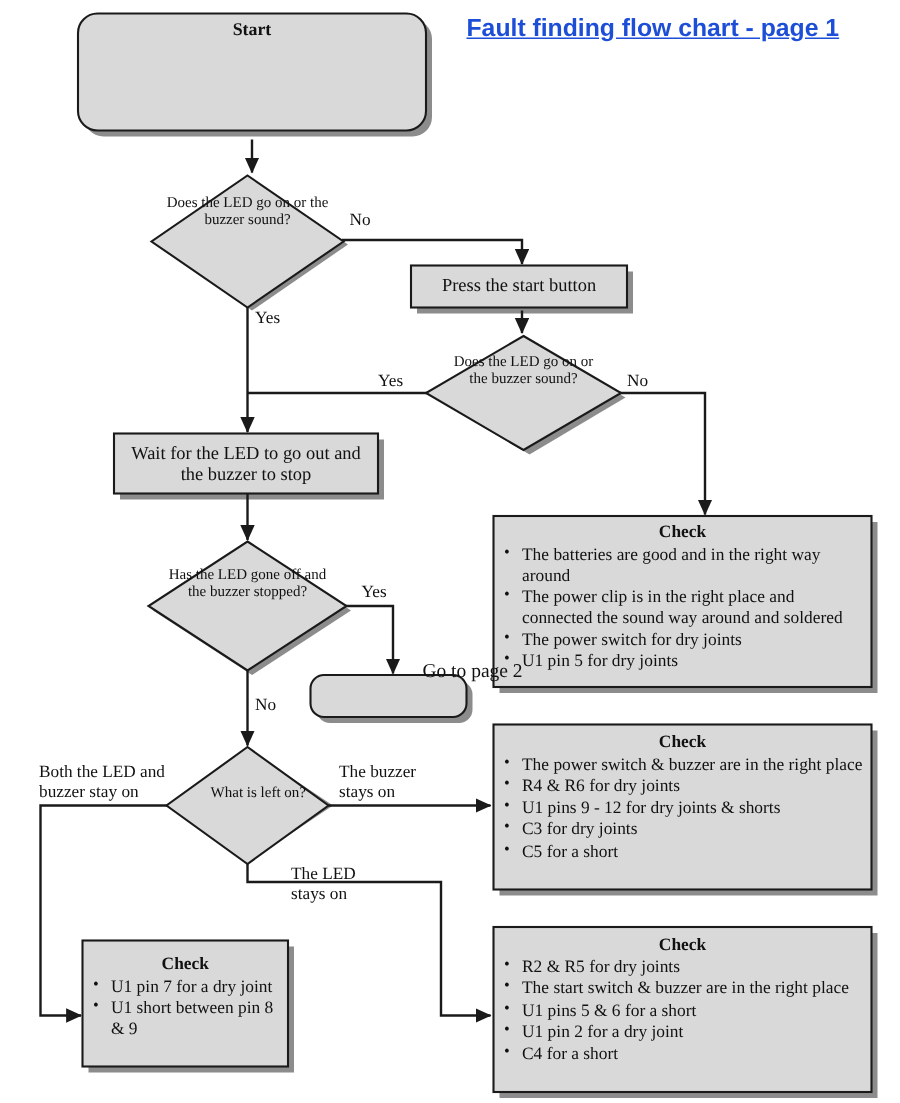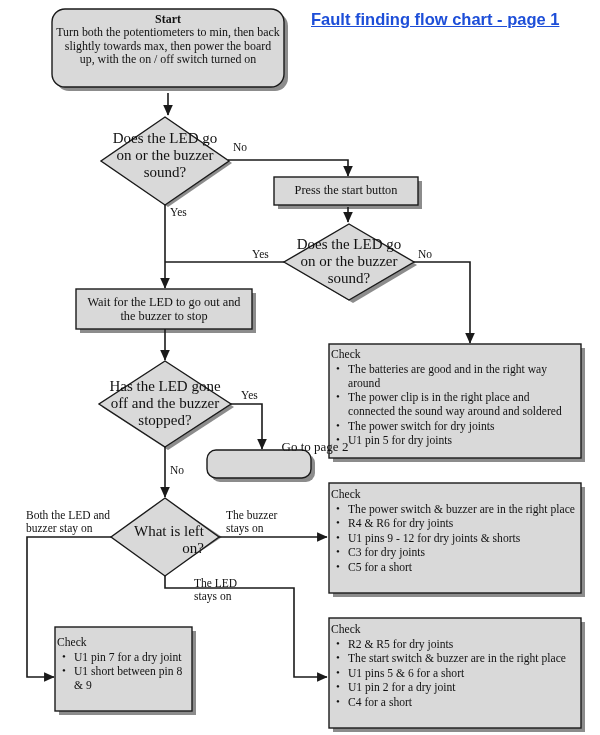--- a/index.html
+++ b/index.html
@@ -11,27 +11,27 @@
   .conn{stroke:#1a1a1a;stroke-width:1.6;fill:none;}
   .node-text{position:absolute;color:#111;font-family:"Liberation Serif",serif;
              text-align:center;line-height:1.12;}
   .edge-label{position:absolute;color:#111;font-family:"Liberation Serif",serif;
               font-size:11.5px;line-height:1.14;}
   .title{position:absolute;font-family:"Liberation Sans",sans-serif;font-weight:bold;
          font-size:16.5px;color:#1d4ed8;text-decoration:underline;letter-spacing:0px;
          white-space:nowrap;}
   .check-box{position:absolute;box-sizing:border-box;color:#111;
              font-family:"Liberation Serif",serif;font-size:11.6px;line-height:1.2;}
-  .check-title{text-align:left;font-weight:normal;margin:2px 0 1px 0;}
+  .check-title{text-align:center;font-weight:bold;margin:2px 0 1px 0;}
   ul.bul{list-style:none;margin:0;padding:0;}
   ul.bul li{position:relative;padding-left:17px;margin:0 0 0.5px 0;}
   ul.bul li:before{content:"\2022";position:absolute;left:5px;top:-1px;font-size:11px;}
   .proc-text{font-size:12.3px;}
   .start-text{font-size:11.9px;}
-  .dia-text{font-size:15px;}
+  .dia-text{font-size:10px;}
   .page-text{font-size:13px;}
 </style>
 </head>
 <body>
 
 <div id="stage">
 
   <svg viewBox="0 0 600 735">
     <defs>
       <marker id="arrow" markerWidth="9" markerHeight="9" refX="6.2" refY="3" orient="auto" markerUnits="strokeWidth">
@@ -76,21 +76,20 @@
     <rect class="shape-fill" x="329" y="344" width="252" height="114"></rect>
     <rect class="shape-fill" x="329" y="483" width="252" height="110"></rect>
     <rect class="shape-fill" x="329" y="618" width="252" height="110"></rect>
     <rect class="shape-fill" x="55" y="627" width="137" height="84"></rect>
   </svg>
 
   <div class="title" style="left:311px;top:10px;">Fault finding flow chart - page 1</div>
 
   <div class="node-text start-text" style="left:56px;top:13px;width:224px;">
     <div style="font-weight:bold;">Start</div>
-    <div>Turn both the potentiometers to min, then back slightly towards max, then power the board up, with the on / off switch turned on</div>
   </div>
 
   <div class="node-text dia-text" style="left:110px;top:130px;width:110px;">Does the LED go on or the buzzer sound?</div>
 
   <div class="node-text proc-text" style="left:276px;top:184px;width:140px;">Press the start button</div>
 
   <div class="node-text dia-text" style="left:296px;top:236px;width:106px;">Does the LED go on or the buzzer sound?</div>
 
   <div class="node-text proc-text" style="left:80px;top:296px;width:168px;text-align:center;">Wait for the LED to go out and the buzzer to stop</div>
 

